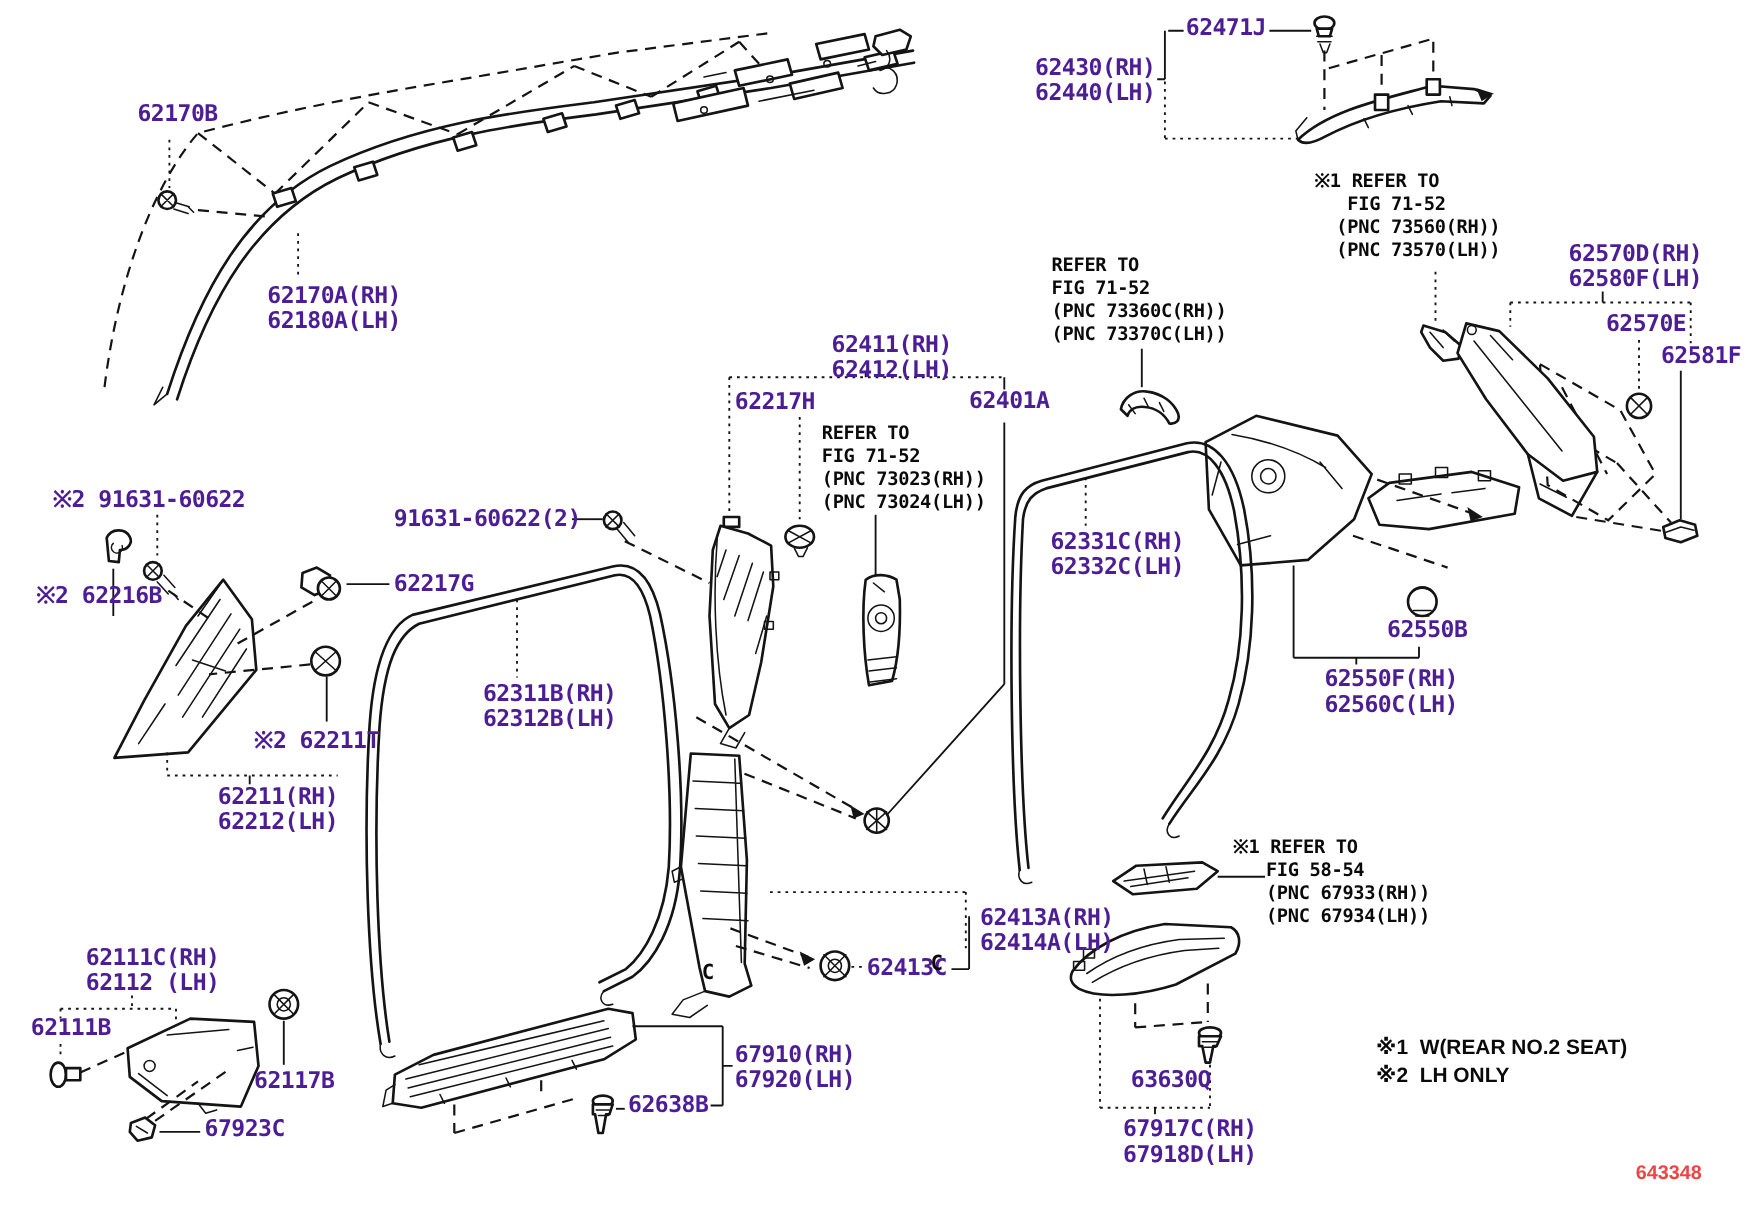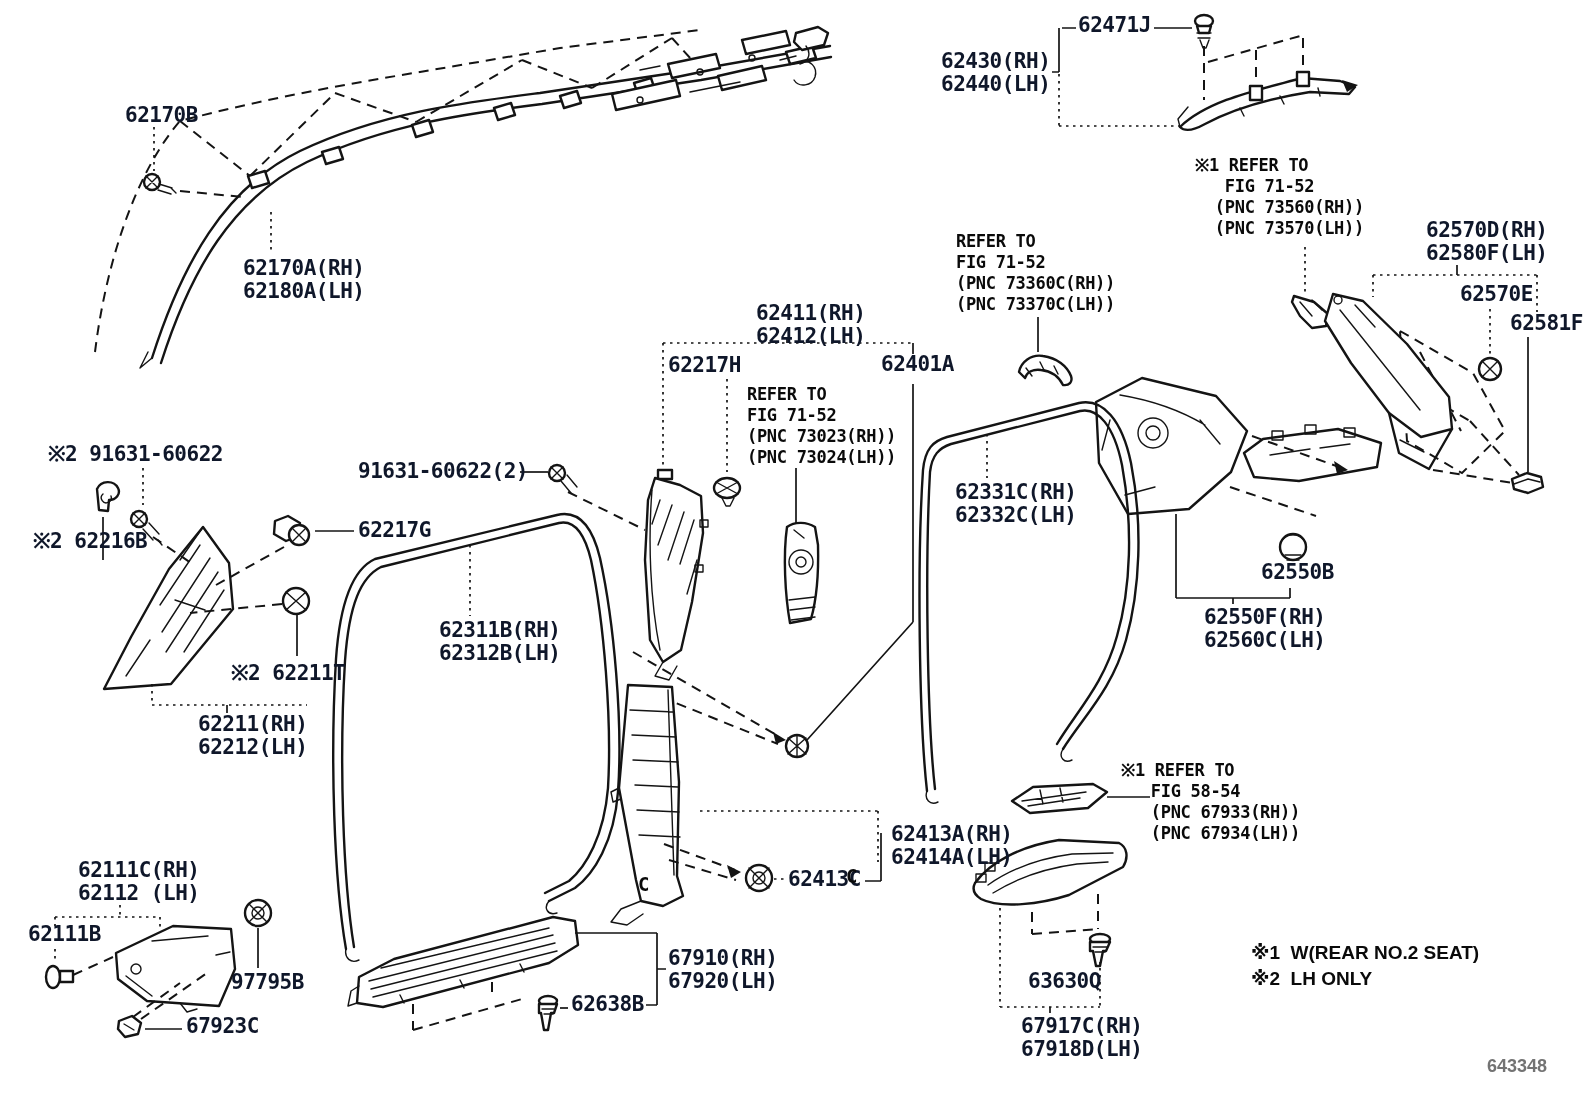--- a/index.html
+++ b/index.html
@@ -1,26 +1,26 @@
 <!DOCTYPE html>
 <html><head>
 <meta charset="utf-8">
 <style>
   html,body{margin:0;padding:0;background:#fff}
   .stage{position:relative;width:1592px;height:1099px;background:#fff;overflow:hidden;
          font-family:"DejaVu Sans Mono",monospace}
   .stage svg{position:absolute;left:0;top:0}
   .lbl{position:absolute;font:bold 21px/23px "DejaVu Sans Mono",monospace;
-       letter-spacing:-0.5px;color:#0f172a;white-space:pre}
+       letter-spacing:-0.5px;color:#4c1d95;white-space:pre}
   .ref{position:absolute;font:bold 17px/21px "DejaVu Sans Mono",monospace;
        letter-spacing:-0.3px;color:#0a0a0a;white-space:pre}
   .mark{position:absolute;font:bold 19px/20px "DejaVu Sans Mono",monospace;color:#0a0a0a}
   .note{position:absolute;font:bold 19px/26px "Liberation Sans","DejaVu Sans",sans-serif;
         color:#0a0a0a;white-space:pre}
-  .fig{position:absolute;font:bold 18px/20px "Liberation Sans","DejaVu Sans",sans-serif;color:#737373}
+  .fig{position:absolute;font:bold 18px/20px "Liberation Sans","DejaVu Sans",sans-serif;color:#ef4444}
   .ln{fill:none;stroke:#141414;stroke-width:2.4;stroke-linejoin:round;stroke-linecap:round}
   .lt{fill:none;stroke:#141414;stroke-width:1.4;stroke-linejoin:round;stroke-linecap:round}
   .wf{fill:#fff;stroke:#141414;stroke-width:2.4;stroke-linejoin:round}
   .dsh{fill:none;stroke:#141414;stroke-width:2;stroke-dasharray:10 7}
   .dot{fill:none;stroke:#141414;stroke-width:1.7;stroke-dasharray:2.5 4.5}
   .sld{fill:none;stroke:#141414;stroke-width:1.7}
   .fl{fill:#141414;stroke:none}
 </style>
 </head>
 <body>
@@ -251,21 +251,21 @@
     <ellipse class="wf" cx="1100" cy="939" rx="10" ry="5"></ellipse>
     <path class="wf" d="M1090,942 h20 l-4,9 h-3 l-3,15 h-4 l-3,-15 h-3 z"></path>
     <path class="lt" d="M1093,947 h14 M1095,952 h10"></path>
     <path class="dot" d="M1100,962 V969"></path>
 
     <path class="dot" d="M1000,908 V1007 M1100,968 V1007 M1000,1007 H1100"></path>
     <path class="sld" d="M1050,1007 V1013"></path>
   </g>
 </svg>
 
-  <div class="lbl" style="left:125px;top:104px">62170B</div>
+  <div class="lbl" style="left:125px;top:92px">62170B</div>
   <div class="lbl" style="left:243px;top:257px">62170A(RH)
 62180A(LH)</div>
   <div class="lbl" style="left:1078px;top:14px">62471J</div>
   <div class="lbl" style="left:941px;top:50px">62430(RH)
 62440(LH)</div>
   <div class="ref" style="left:1195px;top:155px">※1 REFER TO
    FIG 71-52
   (PNC 73560(RH))
   (PNC 73570(LH))</div>
   <div class="lbl" style="left:1426px;top:219px">62570D(RH)
@@ -301,21 +301,21 @@
   <div class="lbl" style="left:891px;top:823px">62413A(RH)
 62414A(LH)</div>
   <div class="ref" style="left:1121px;top:760px">※1 REFER TO
    FIG 58-54
    (PNC 67933(RH))
    (PNC 67934(LH))</div>
   <div class="lbl" style="left:788px;top:868px">62413C</div>
   <div class="lbl" style="left:78px;top:859px">62111C(RH)
 62112 (LH)</div>
   <div class="lbl" style="left:28px;top:923px">62111B</div>
-  <div class="lbl" style="left:231px;top:971px">97795B</div>
+  <div class="lbl" style="left:231px;top:971px">62117B</div>
   <div class="lbl" style="left:186px;top:1015px">67923C</div>
   <div class="lbl" style="left:668px;top:947px">67910(RH)
 67920(LH)</div>
   <div class="lbl" style="left:571px;top:993px">62638B</div>
   <div class="lbl" style="left:1028px;top:970px">63630Q</div>
   <div class="lbl" style="left:1021px;top:1015px">67917C(RH)
 67918D(LH)</div>
 
   <div class="mark" style="left:638px;top:874px">C</div>
   <div class="mark" style="left:846px;top:866px">C</div>

